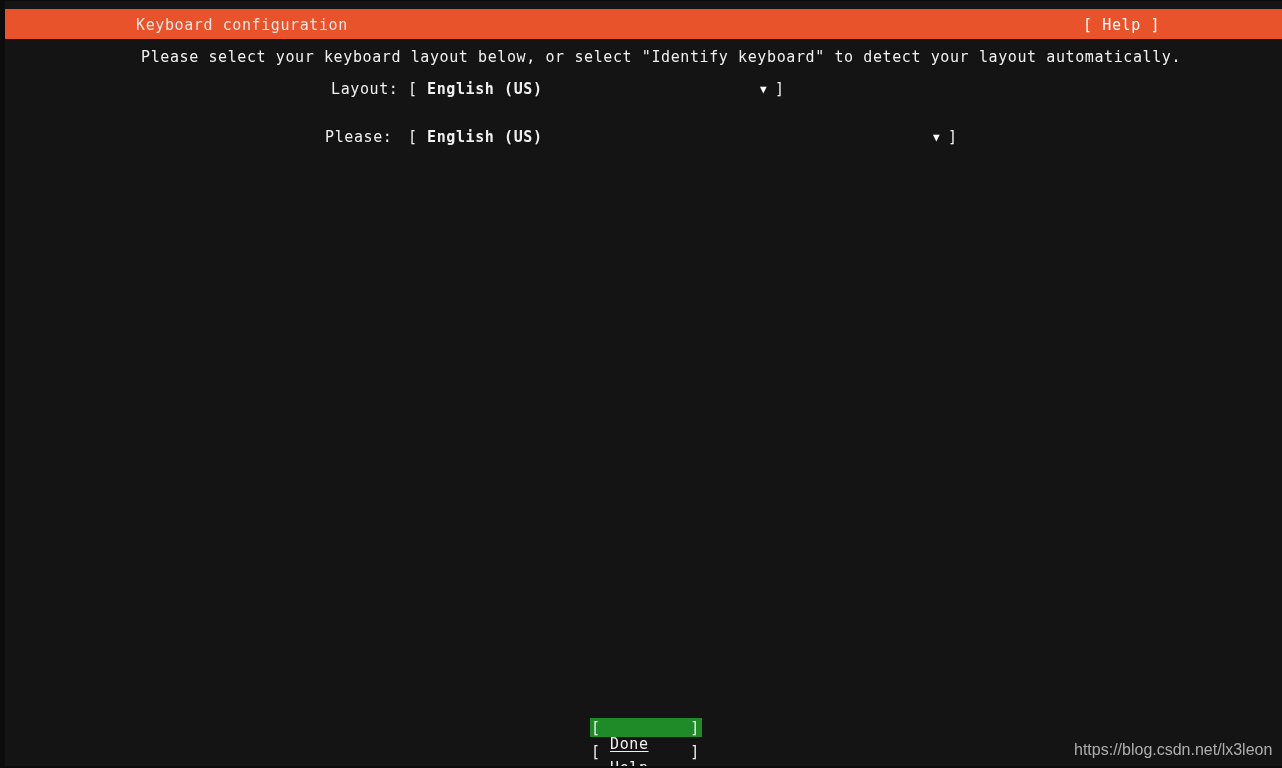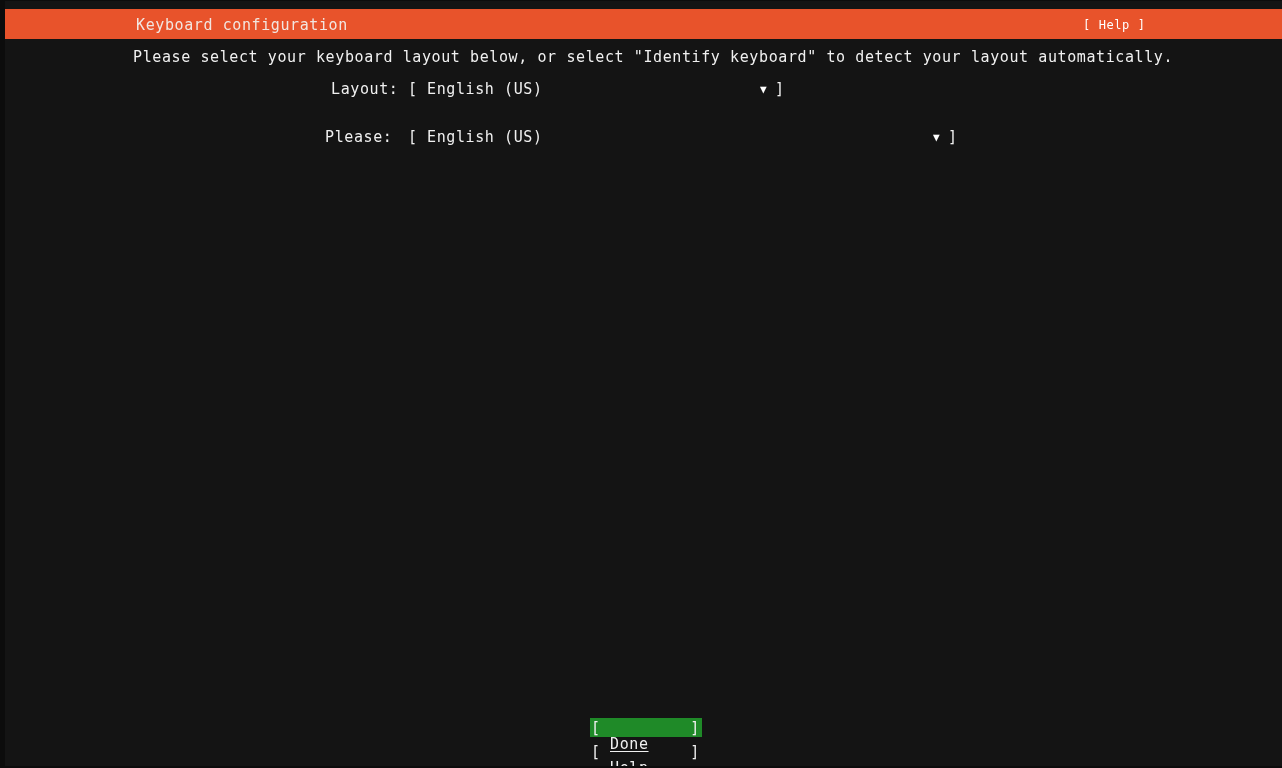--- a/index.html
+++ b/index.html
@@ -43,41 +43,41 @@
     font-size: 15px;
     line-height: 20px;
     letter-spacing: 0.6px;
     color: #f2e6e0;
     white-space: pre;
   }
   #help-button {
     position: absolute;
     left: 1078px;
     top: 14px;
-    font-size: 12px;
+    font-size: 15px;
     line-height: 20px;
     letter-spacing: 0.6px;
     color: #ffffff;
     white-space: pre;
     cursor: pointer;
   }
 
   
   .mono {
     font-family: "DejaVu Sans Mono", "Liberation Mono", monospace;
     font-size: 15px;
     line-height: 20px;
     letter-spacing: 0.6px;
     color: #f0f0f0;
     white-space: pre;
   }
 
   #instruction {
     position: absolute;
-    left: 128px;
+    left: 136px;
     top: 46px;
   }
 
   
   .form-row {
     position: absolute;
     height: 20px;
   }
   #layout-row  { left: 326px; top: 78px;  }
   #variant-row { left: 320px; top: 126px; }
@@ -88,20 +88,21 @@
     top: 0;
     text-align: right;
   }
   .bracket-open {
     position: absolute;
     top: 0;
   }
   .field-value {
     position: absolute;
     top: 0;
+    font-weight: bold;
   }
   .caret-icon {
     position: absolute;
     top: 1px;
     font-size: 11px;
     line-height: 20px;
     color: #ffffff;
   }
   .bracket-close {
     position: absolute;
@@ -216,14 +217,15 @@
       <span class="mono btn-label">Done</span>
       <span class="mono btn-bracket-right">]</span>
     </div>
     <div class="footer-button" id="back-button">
       <span class="mono btn-bracket-left">[</span>
       <span class="mono btn-label">Help</span>
       <span class="mono btn-bracket-right">]</span>
     </div>
   </div>
 
+  <div id="watermark">https://blog.csdn.net/lx3leon</div>
 
 </div>
 
 </body></html>

